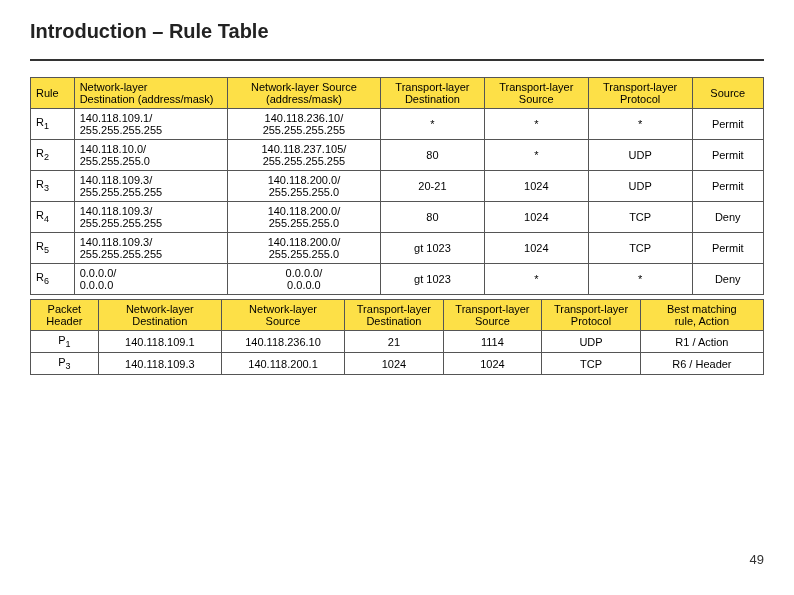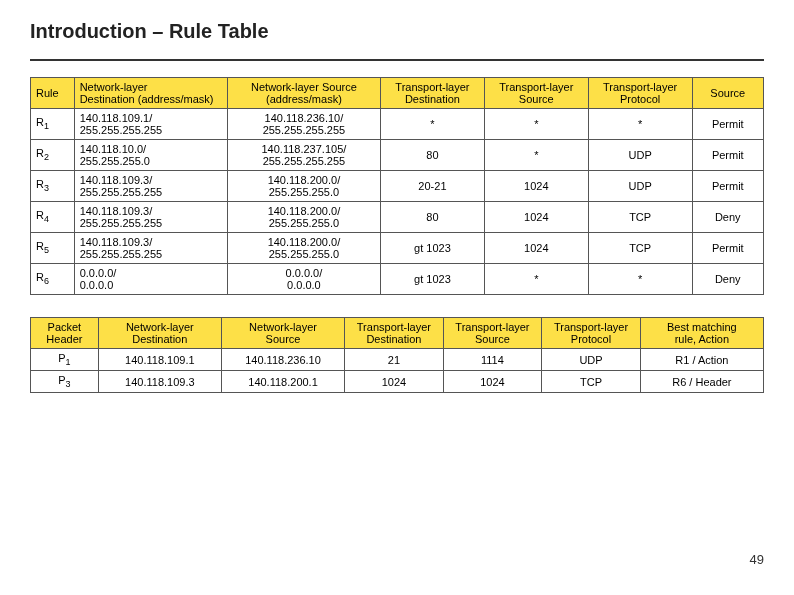--- a/index.html
+++ b/index.html
@@ -39,21 +39,21 @@
       vertical-align: middle;
       text-align: center;
     }
     table th {
       font-weight: normal;
       background: #fde047;
     }
     .main-table td:first-child, .main-table th:first-child { text-align: left; }
     .main-table td:nth-child(2), .main-table th:nth-child(2) { text-align: left; }
     .main-table td:nth-child(3), .main-table th:nth-child(3) { text-align: center; }
-    .sub-table { margin-top: 22px; }
+    .sub-table { margin-top: 4px; }
     .page-num {
       position: absolute;
       bottom: 28px;
       right: 30px;
       font-size: 13px;
       color: #333;
     }
     sub { font-size: 9px; }
   </style>
 </head>

